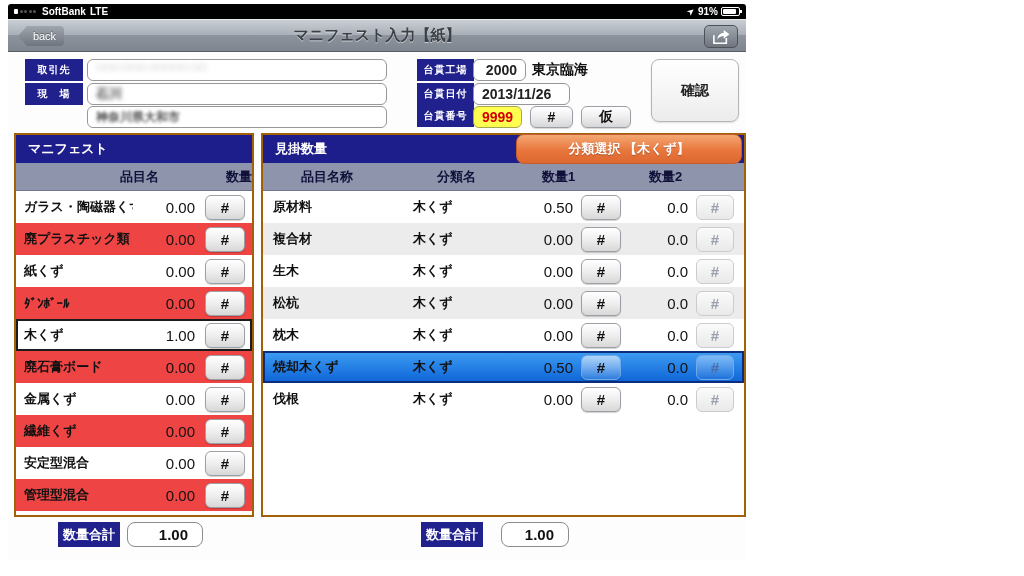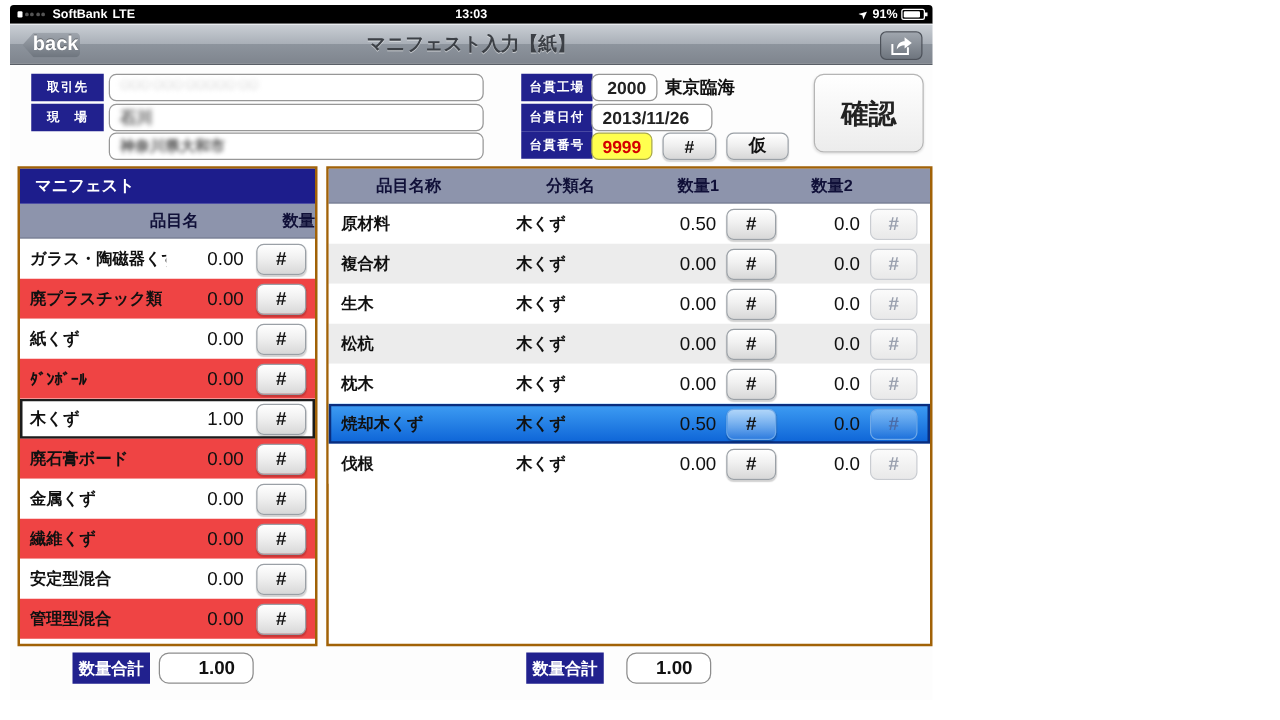--- a/index.html
+++ b/index.html
@@ -22,21 +22,21 @@
   .batt i { display:block; height:100%; width:88%; background:#fff; border-radius:1px; }
   .batt:after { content:""; position:absolute; right:-3px; top:2px; width:2px; height:3px; background:#fff; }
 
   
   .nav-bar { position:absolute; left:0; top:15px; width:100%; height:33px;
     background:linear-gradient(#c9ced4,#a9afb7 49%,#8d949d 50%,#7f858e);
     border-top:1px solid #e8eaee; border-bottom:1px solid #595e66; }
   .back-btn { position:absolute; left:10px; top:6px; width:46px; height:20px;
     background:linear-gradient(#a0a6ae,#6e757e); border-radius:4px;
     clip-path:polygon(0 50%, 9px 0, 100% 0, 100% 100%, 9px 100%);
-    color:#fff; font-size:16px; font-weight:bold; display:flex; align-items:center;
+    color:#fff; font-size:11px; font-weight:normal; display:flex; align-items:center;
     justify-content:center; padding-left:7px; text-shadow:0 -1px 0 rgba(0,0,0,.35); cursor:pointer; }
   .nav-title { position:absolute; left:0; top:0; width:100%; height:100%;
     display:flex; align-items:center; justify-content:center;
     font-size:15px; font-weight:bold; color:#3c4046; text-shadow:0 1px 0 rgba(255,255,255,.55); }
   .share-btn { position:absolute; right:8px; top:5px; width:34px; height:23px;
     background:linear-gradient(#a0a6ae,#6e757e); border:1px solid #4d525a; border-radius:5px;
     display:flex; align-items:center; justify-content:center; cursor:pointer; }
 
   
   .lbl { position:absolute; height:22px; background:#21218e; color:#fff; font-size:10px;
@@ -50,21 +50,21 @@
   .plain-txt { position:absolute; height:22px; display:flex; align-items:center;
     font-size:14px; font-weight:bold; color:#111; }
   .yellow { background:#ffff4f; border-color:#a8a84a; color:#d40000; font-weight:bold;
     justify-content:center; font-size:14px; }
   .sm-btn { position:absolute; height:22px; border:1px solid #9aa0a6; border-radius:6px;
     background:linear-gradient(#ffffff,#f0f0f0 45%,#d7d7d7); font-size:14px; font-weight:bold;
     color:#111; display:flex; align-items:center; justify-content:center; cursor:pointer;
     box-shadow:0 1px 1px rgba(0,0,0,.15); }
   .confirm-btn { position:absolute; left:643px; top:55px; width:88px; height:63px;
     border:1px solid #b5b5b5; border-radius:8px; background:linear-gradient(#ffffff,#ececec);
-    font-size:22px; font-weight:bold; color:#222; display:flex; align-items:center;
+    font-size:14px; font-weight:bold; color:#222; display:flex; align-items:center;
     justify-content:center; cursor:pointer; box-shadow:0 1px 2px rgba(0,0,0,.12); }
 
   
   .tbl { position:absolute; top:129px; background:#fff; border:2px solid #a16207; }
   .tbl-title { height:28px; background:#1d1d8c; color:#fff; font-size:13px; font-weight:bold;
     display:flex; align-items:center; padding-left:12px; position:relative; }
   .tbl-head { height:28px; background:#8d94ac; border-bottom:1px solid #70778c;
     display:flex; align-items:center; font-size:13px; font-weight:bold; color:#101038;justify-content:flex-end; }
   .row { height:32px; display:flex; align-items:center; background:#fff; position:relative; cursor:pointer; }
   .row.alt-blue { background:#ef4444; }
@@ -124,21 +124,20 @@
         <span class="signal">
             <i class="d f"></i>
             <i class="d"></i>
             <i class="d"></i>
             <i class="d"></i>
             <i class="d"></i>
           </span>
         <span>SoftBank</span>
         <span>LTE</span>
       </div>
-      <div class="sb-time">13:03</div>
       <div class="sb-right">
         <span class="loc">➤</span>
         <span>91%</span>
         <span class="batt">
             <i></i>
           </span>
       </div>
     </div>
 
     <div class="nav-bar">
@@ -232,20 +231,24 @@
           </div>
           <div class="row alt-blue">
             <span class="cell-name">管理型混合</span>
             <span class="cell-qty">0.00</span>
             <span class="hash-btn">#</span>
           </div>
         </div>
     </div>
 
     <div class="tbl" id="apparent-table">
+      <div class="tbl-title">
+        <span>見掛数量</span>
+        <div class="cat-btn">分類選択 【木くず】</div>
+      </div>
       <div class="tbl-head">
         <span class="h-name">品目名称</span>
         <span class="h-cat">分類名</span>
         <span class="h-q1">数量1</span>
         <span class="h-q2">数量2</span>
       </div>
       <div id="apparent-rows">
           <div class="row">
             <span class="cell-name">原材料</span>
             <span class="cell-cat">木くず</span>

